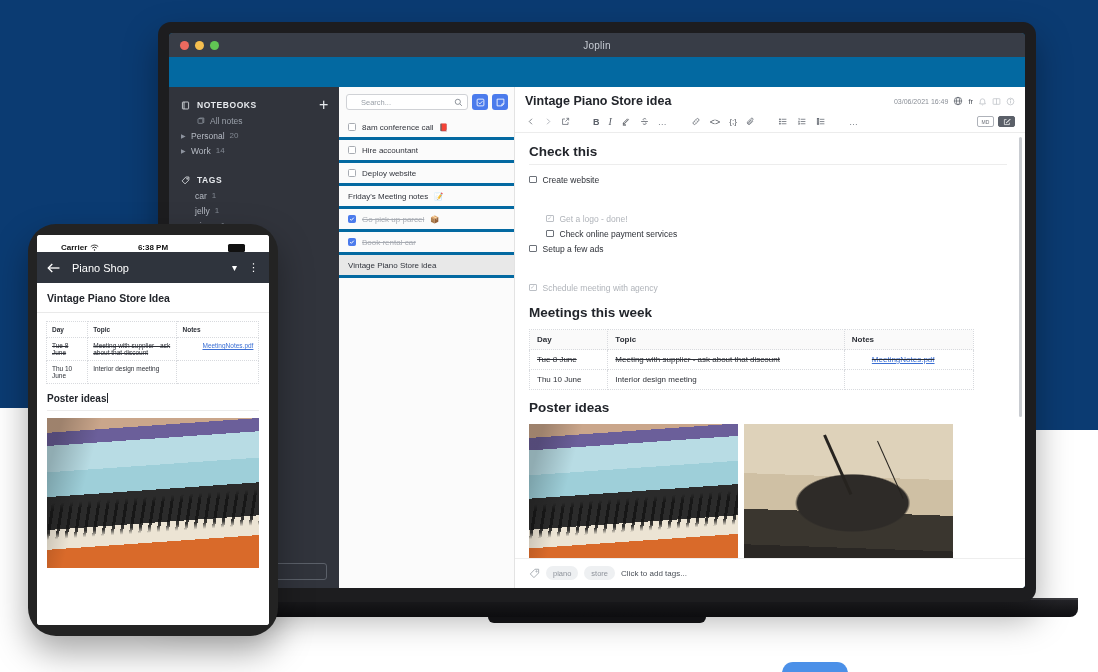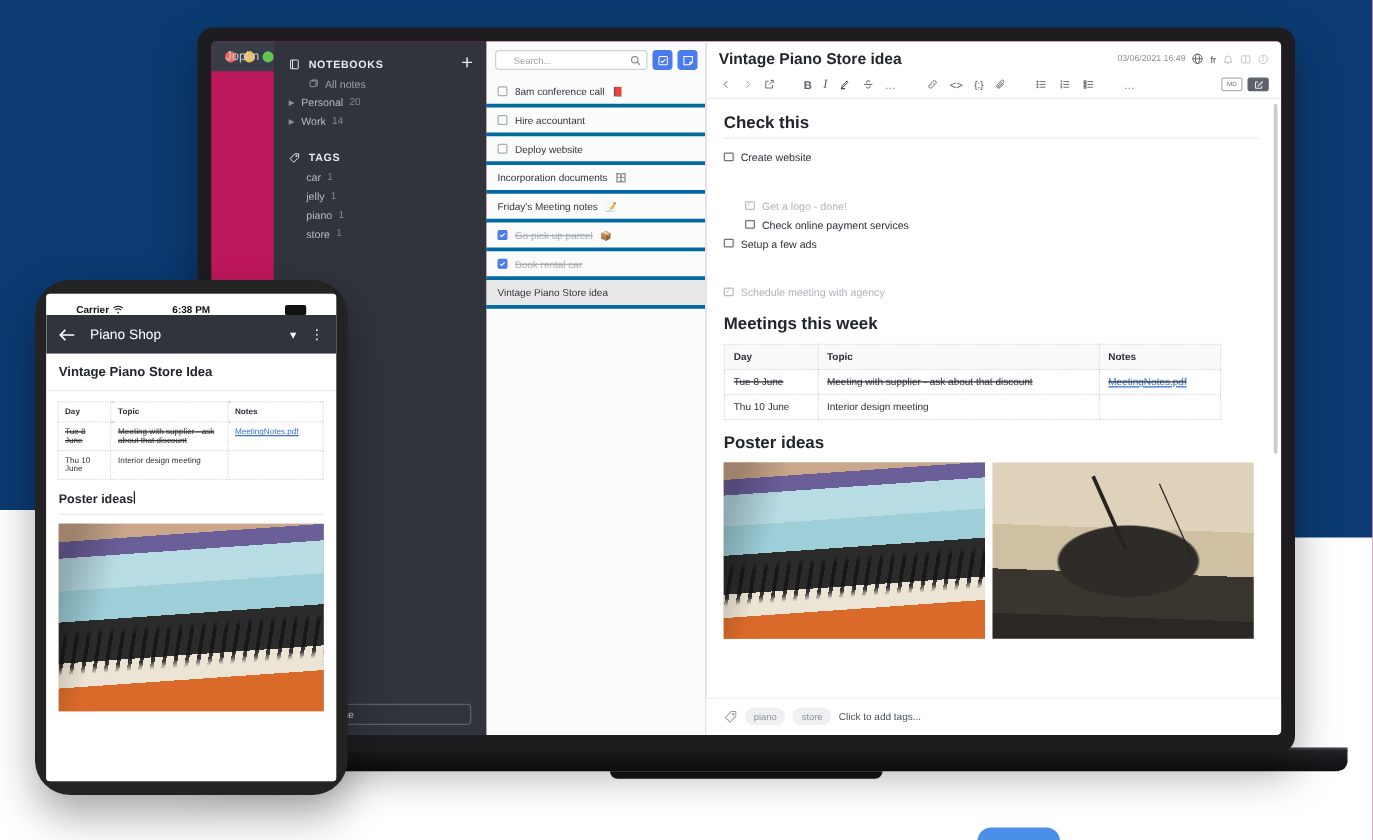--- a/index.html
+++ b/index.html
@@ -31,24 +31,24 @@
   }
   #laptop-lid {
     position: absolute; left: 0; top: 0; width: 878px; height: 580px;
     background: #1d1d1f;
     border-radius: 13px;
     box-shadow: 0 16px 34px rgba(0,0,0,0.34);
     padding: 11px 11px 14px 11px;
   }
   #laptop-screen {
     width: 100%; height: 100%;
-    background: #be185d;
+    background: #0369a1;
     border-radius: 4px;
     overflow: hidden;
-    display: flex; 
+    display: flex; flex-direction: column; gap: 30px;
   }
   #laptop-base {
     position: absolute; left: -42px; top: 578px; width: 962px; height: 17px;
     background: linear-gradient(#242428 0%, #1a1a1d 46%, #101013 100%);
     border-radius: 0 0 8px 8px;
   }
   #laptop-base-edge {
     position: absolute; left: -42px; top: 576px; width: 962px; height: 3px;
     background: #3a3a3e;
   }
@@ -180,21 +180,21 @@
 
   table.mt {
     width: 93%; border-collapse: collapse; margin: 9px 0 3px 0; font-size: 8px;
   }
   table.mt th, table.mt td {
     border: 1px dotted #d8dade; padding: 5px 7px; text-align: left; color: #2d3037;
   }
   table.mt th { font-weight: bold; background: #fafafa; }
   tr.struck td { text-decoration: line-through; }
   tr.struck td a { text-decoration: underline; }
-  a.link { color: #3b6fd4; }
+  a.link { color: #3b6fd4; margin-left: 20px; }
 
   #imgrow { display: flex; gap: 6px; margin: 9px 0 0 0; }
   .photo { width: 209px; height: 141px; }
   .photo.piano {
     background:
       linear-gradient(105deg, rgba(0,0,0,.22) 0 6%, rgba(0,0,0,0) 22%),
       linear-gradient(176deg,
         #caa68b 0 9%,
         #6b5f9a 9% 17%,
         #b8dce4 17% 33%,
@@ -407,24 +407,20 @@
             <span class="t">8am conference call</span>
             <span class="emoji">📕</span>
           </div>
           <div class="note-item">
             <span class="cb"></span>
             <span class="t">Hire accountant</span>
           </div>
           <div class="note-item">
             <span class="cb"></span>
             <span class="t">Deploy website</span>
-          </div>
-          <div class="note-item">
-            <span class="t">Incorporation documents</span>
-            <span class="emoji">🗄</span>
           </div>
           <div class="note-item">
             <span class="t">Friday's Meeting notes</span>
             <span class="emoji">📝</span>
           </div>
           <div class="note-item done">
             <span class="cb checked">
               <svg width="6" height="6" viewBox="0 0 16 16" fill="none" stroke="#fff" stroke-width="2.6">
                   <path d="M3.2 8.4l3.1 3.1 6.5-7"></path>
                 </svg>

